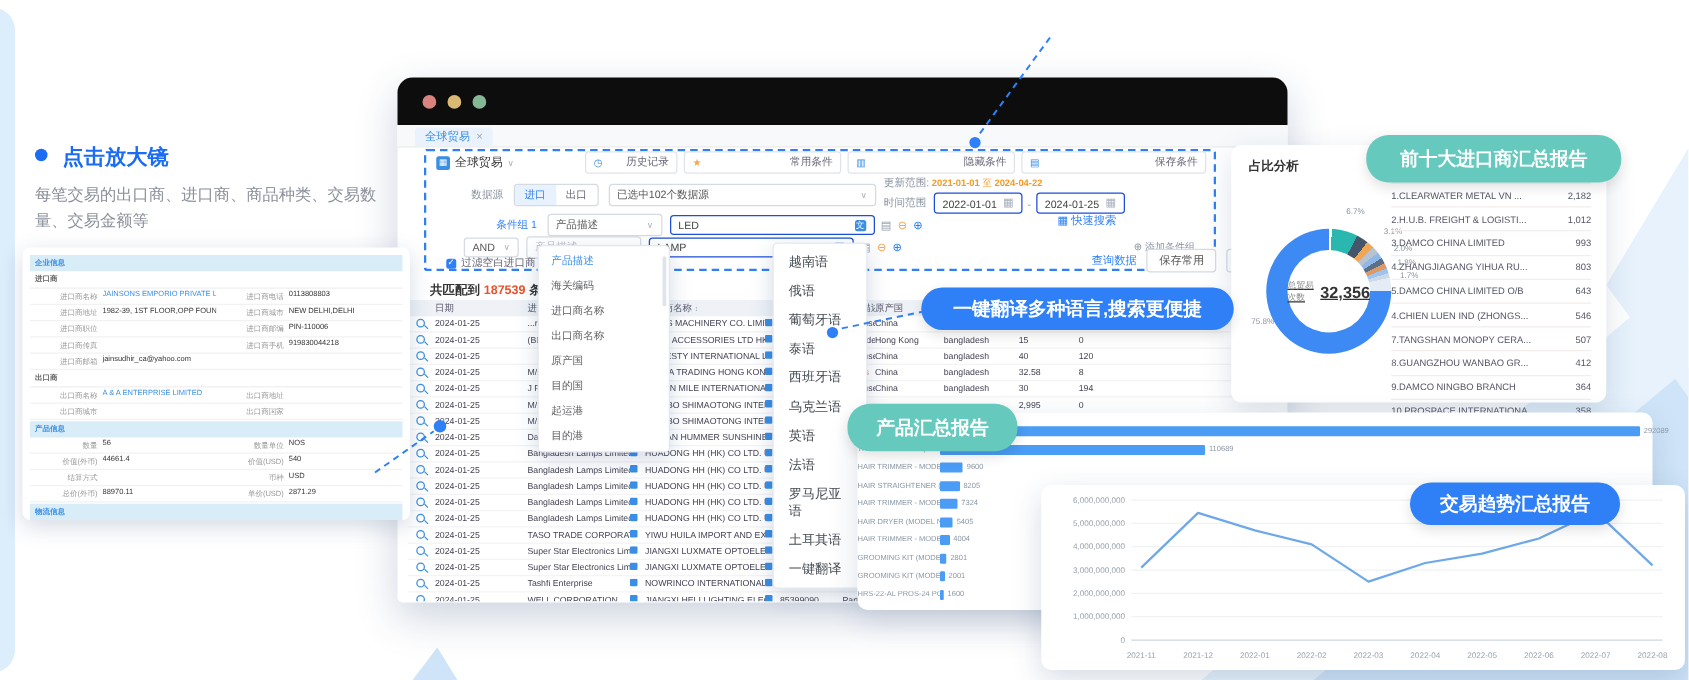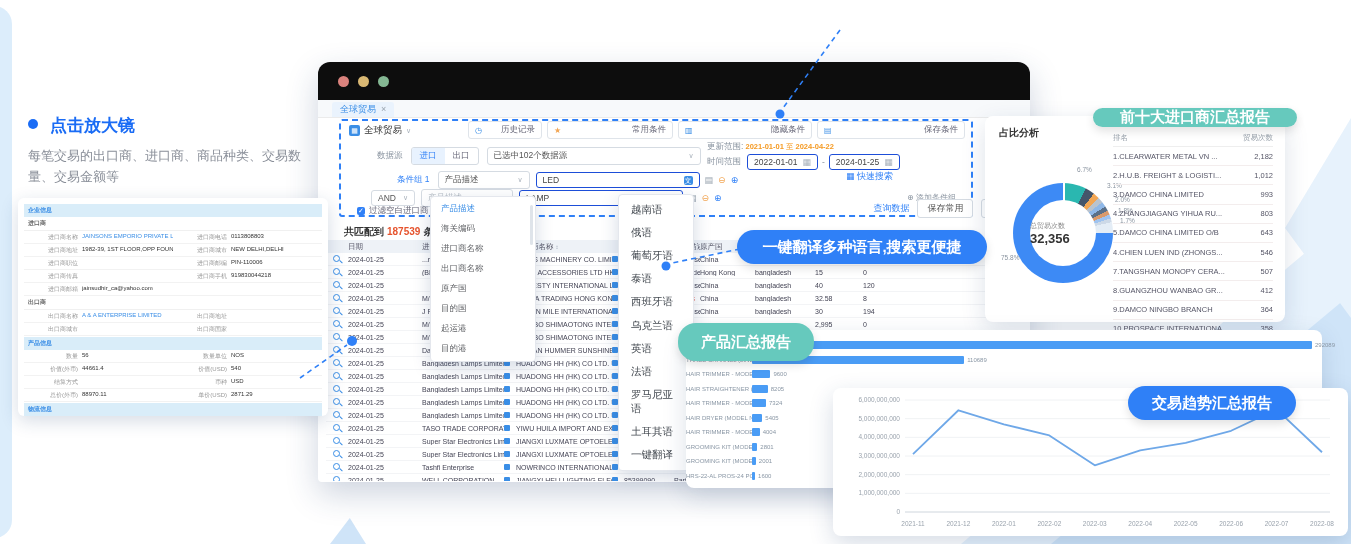--- a/index.html
+++ b/index.html
@@ -13,21 +13,21 @@
   #decor-br2{right:0;bottom:0;width:300px;height:250px;background:#cfe4f8;clip-path:polygon(100% 0,0 100%,100% 100%);}
   #decor-sliver{right:0;top:118px;width:66px;height:200px;background:#e7f2fc;clip-path:polygon(100% 0,0 55%,100% 100%);}
   #decor-wedge{left:330px;bottom:0;width:36px;height:26px;background:#cfe4f8;clip-path:polygon(0 100%,55% 0,100% 100%);}
   
   .note{color:#1a6cf5;font-weight:bold;font-size:17px;line-height:1.55;}
   .bullet{display:inline-block;width:10px;height:10px;border-radius:50%;background:#1a6cf5;margin-right:12px;vertical-align:2px;}
   #top-note{left:845px;top:8px;width:480px;z-index:6;}
   #left-note{left:28px;top:113px;width:300px;z-index:6;}
   #left-sub{left:28px;top:146px;width:285px;font-size:13px;color:#8a8f99;line-height:1.6;z-index:6;}
   .badge{position:absolute;z-index:6;color:#fff;font-weight:bold;font-size:15px;display:flex;align-items:center;justify-content:center;border-radius:18px;box-shadow:0 4px 10px rgba(0,0,0,.12);}
-  #badge-importers{left:1093px;top:108px;width:204px;height:19px;background:#66c9bd;}
+  #badge-importers{left:1093px;top:108px;width:204px;height:38px;background:#66c9bd;}
   #badge-translate{left:737px;top:230px;width:250px;height:34px;background:#2f80f7;}
   #badge-products{left:678px;top:323px;width:136px;height:38px;background:#66c9bd;}
   #badge-trend{left:1128px;top:386px;width:168px;height:34px;background:#2f80f7;}
   
   #overlay{left:0;top:0;width:1351px;height:544px;z-index:7;pointer-events:none;}
   
   #detail-card{left:18px;top:198px;width:310px;height:218px;background:#fff;border-radius:6px;
     box-shadow:0 5px 18px rgba(30,60,110,.18);z-index:3;padding:5px 6px;box-sizing:border-box;font-size:6px;overflow:hidden;}
   .dsec-h{background:#d9edf9;color:#3a8ee6;font-weight:bold;padding:2px 4px;margin-top:1px;}
   .dsub{color:#666;font-weight:bold;padding:2px 4px;border-bottom:1px solid #f0f0f0;}
@@ -83,21 +83,21 @@
   #field-menu .mi.sel-item{color:#3a8ee6;}
   #field-menu .sb{position:absolute;right:2px;top:8px;width:3px;height:40px;background:#dfe4ea;border-radius:2px;}
   #lang-menu{left:300px;top:132px;width:74px;padding:3px 0;}
   #lang-menu .mi{font-size:10.5px;color:#454b52;padding:4.6px 12px;}
   
   #donut-card{left:985px;top:116px;width:300px;height:206px;background:#fff;border-radius:8px;z-index:3;
     box-shadow:0 8px 24px rgba(30,60,110,.15);}
   #donut-title{position:absolute;left:14px;top:10px;font-size:10px;color:#333;font-weight:bold;}
   #donut{position:absolute;left:28px;top:67px;width:100px;height:100px;border-radius:50%;}
   #donut-hole{position:absolute;left:45px;top:84px;width:66px;height:66px;border-radius:50%;background:#fff;
-    display:flex;flex-direction:column;align-items:flex-start;justify-content:center;}
+    display:flex;flex-direction:row;align-items:center;justify-content:center;text-decoration:underline;}
   #donut-hole .lb{font-size:7px;color:#888;}
   #donut-hole .vl{font-size:13px;font-weight:bold;color:#333;}
   .pct{position:absolute;font-size:6.5px;color:#8a94a0;}
   #rank{position:absolute;left:128px;top:14px;width:160px;}
   #rank-h{display:flex;font-size:7.5px;color:#98a1ab;border-bottom:1px solid #eee;padding:3px 0;}
   #rank-h .rn{flex:1;} #rank-h .rv{width:40px;text-align:right;}
   .rrow{display:flex;font-size:7.5px;color:#556;border-bottom:1px solid #f3eded;padding:4.6px 0;}
   .rrow .rn{flex:1;overflow:hidden;white-space:nowrap;} .rrow .rv{width:40px;text-align:right;}
   
   #bar-card{left:686px;top:330px;width:636px;height:158px;background:#fff;border-radius:8px;z-index:3;

